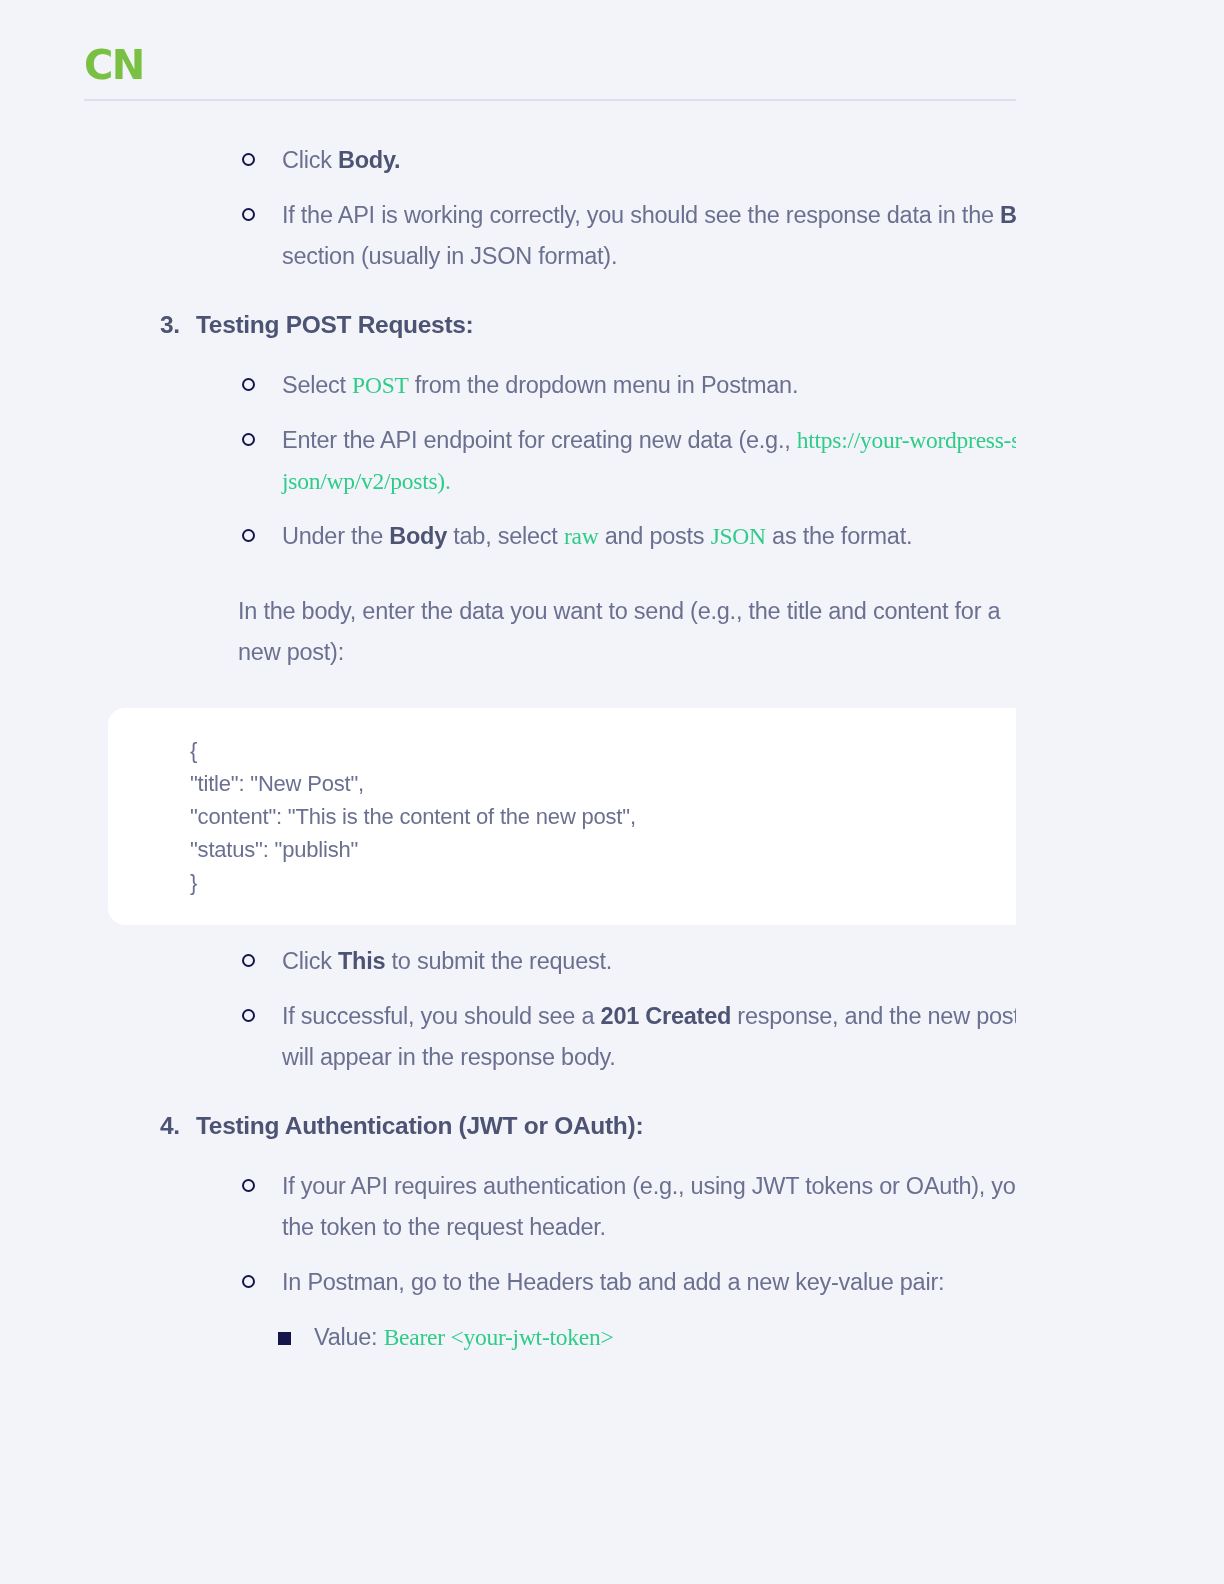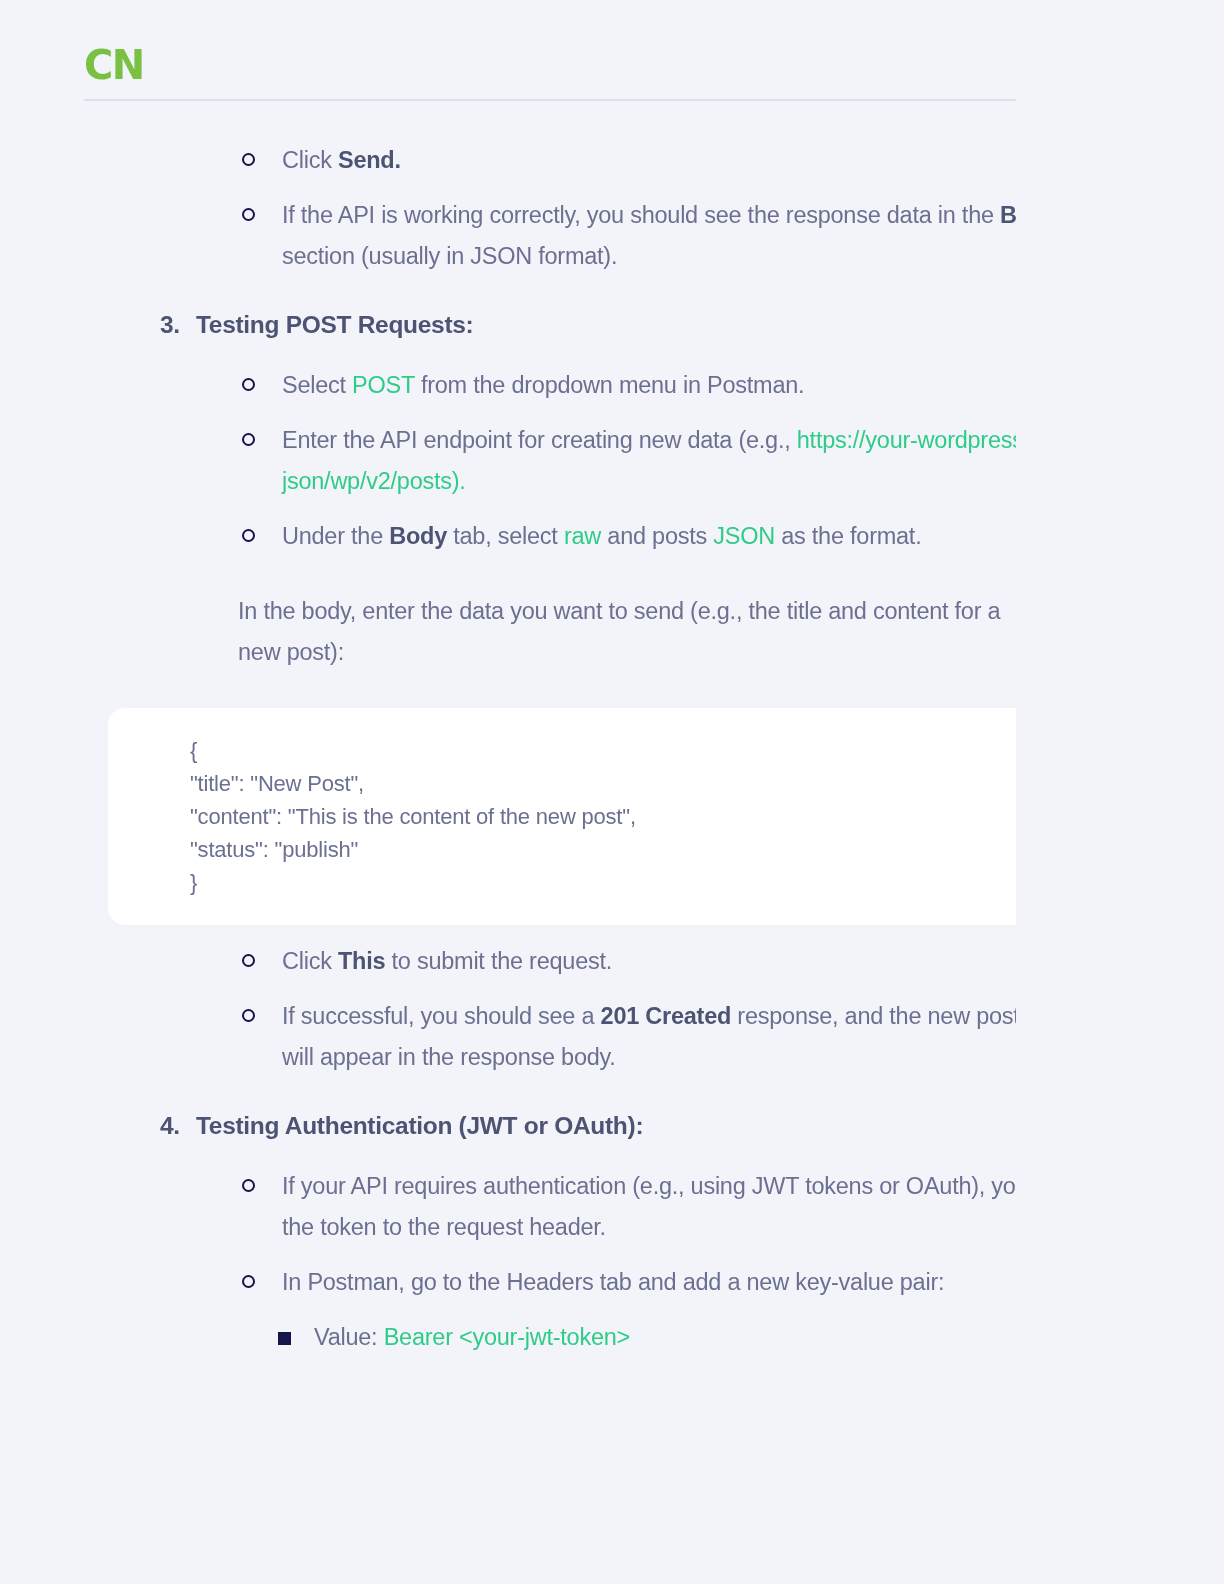--- a/index.html
+++ b/index.html
@@ -125,38 +125,38 @@
     letter-spacing:-0.25px;
   }
   li.square-item .bullet-sq {
     position:absolute;
     left:0px; top:15px;
     width:13px; height:13px;
     background:#15154a;
   }
 
   b, .bold { font-weight:bold; color:#4d5373; }
-  .accent { color:#2ecc87; }
+  .accent { color:#2ecc87;font-family:Liberation Serif, serif; }
   .spacer-sm { height:16px; }
 </style>
 </head>
 <body>
 
 <div class="page">
 
   <div class="header">
     <div class="logo">CN</div>
     <div class="page-number">37</div>
   </div>
   <div class="header-rule"></div>
 
   <div class="content">
 
     <ul class="circle-list">
-        <li class="circle-item"><span class="bullet"></span><span>Click </span><span class="bold">Send.</span></li>
+        <li class="circle-item"><span class="bullet"></span><span>Click </span><span class="bold">Body.</span></li>
         <li class="circle-item"><span class="bullet"></span><span>If the API is working correctly, you should see the response data in the </span><span class="bold">Body</span><span> section (usually in JSON format).</span></li>
       </ul>
 
     <div class="num-heading">
       <span class="num">3.</span>
       <span>Testing POST Requests:</span>
     </div>
 
     <ul class="circle-list">
         <li class="circle-item"><span class="bullet"></span><span>Select </span><span class="accent">POST</span><span> from the dropdown menu in Postman.</span></li>

